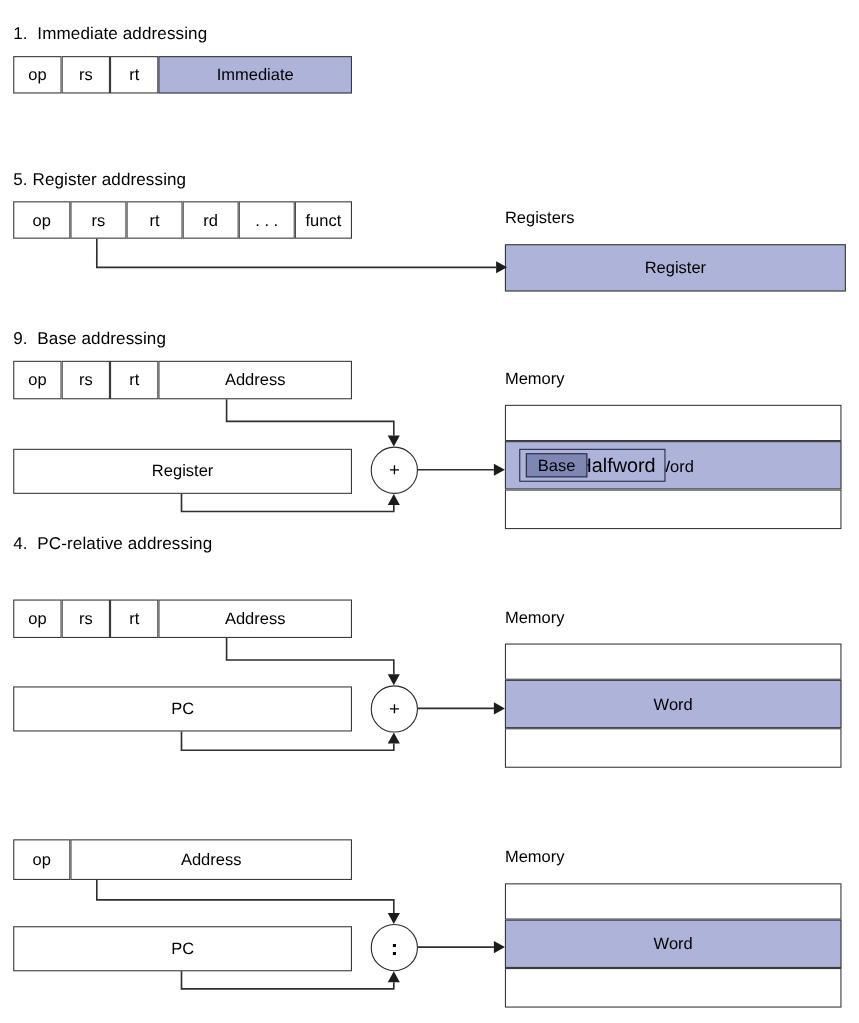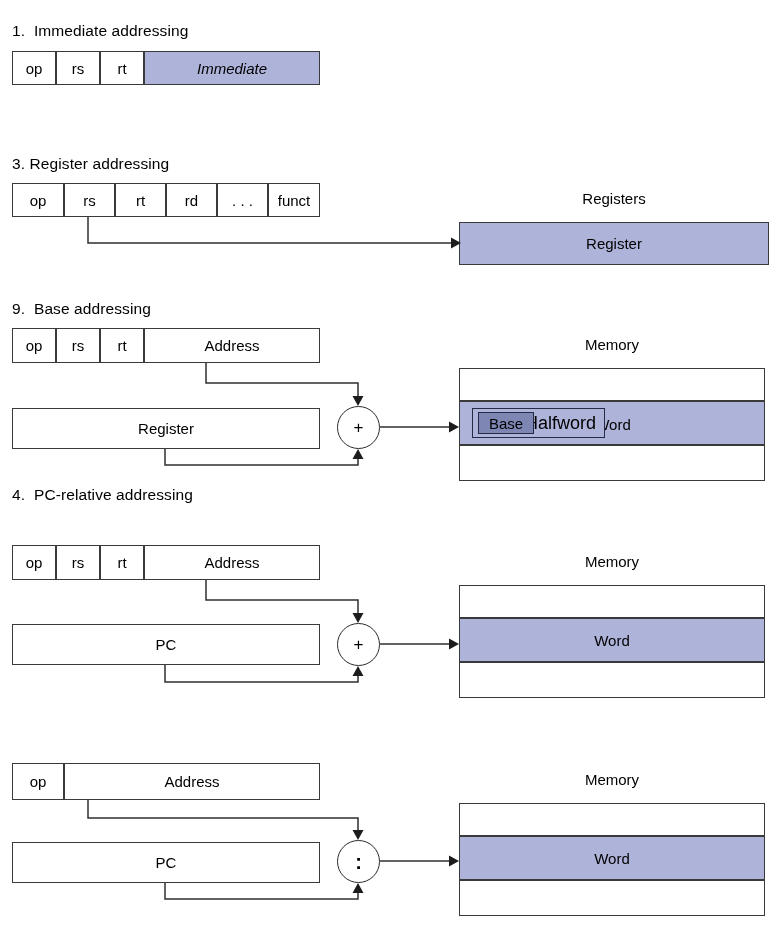--- a/index.html
+++ b/index.html
@@ -25,21 +25,21 @@
     font-size: 15.5px;
     line-height: 18px;
     color: #000;
     white-space: pre;
     letter-spacing: 0.1px;
   }
   .caption {
     position: absolute;
     font-size: 15px;
     line-height: 18px;
-    text-align: center;
+    text-align: left;
     color: #000;
     white-space: nowrap;
   }
   
   .box {
     position: absolute;
     box-sizing: border-box;
     border: 1.4px solid #3a3a3a;
     background: #ffffff;
     display: flex;
@@ -56,21 +56,21 @@
     box-sizing: border-box;
     border: 1.4px solid #3a3a3a;
     background: #ffffff;
     display: flex;
     align-items: center;
     justify-content: center;
     font-size: 15px;
     color: #000;
     white-space: nowrap;
   }
-  .field.lav { background: #aeb3d9; font-style: italic; }
+  .field.lav { background: #aeb3d9; }
   .memrow {
     position: absolute;
     box-sizing: border-box;
     border: 1.4px solid #3a3a3a;
     background: #ffffff;
     display: flex;
     align-items: center;
     justify-content: center;
     font-size: 15px;
     color: #000;
@@ -144,21 +144,21 @@
 
 <div id="page">
 
   <div class="sec-title" style="left:12px; top:22px;">1.  Immediate addressing</div>
 
   <div class="field" style="left:12px; top:51px; width:44px; height:34px;">op</div>
   <div class="field" style="left:56px; top:51px; width:44px; height:34px;">rs</div>
   <div class="field" style="left:100px; top:51px; width:44px; height:34px;">rt</div>
   <div class="field lav" style="left:144px; top:51px; width:176px; height:34px;">Immediate</div>
 
-  <div class="sec-title" style="left:12px; top:155px;">3. Register addressing</div>
+  <div class="sec-title" style="left:12px; top:155px;">5. Register addressing</div>
 
   <div class="field" style="left:12px; top:183px; width:52px; height:34px;">op</div>
   <div class="field" style="left:64px; top:183px; width:51px; height:34px;">rs</div>
   <div class="field" style="left:115px; top:183px; width:51px; height:34px;">rt</div>
   <div class="field" style="left:166px; top:183px; width:51px; height:34px;">rd</div>
   <div class="field" style="left:217px; top:183px; width:51px; height:34px;">. . .</div>
   <div class="field" style="left:268px; top:183px; width:52px; height:34px;text-align:right;">funct</div>
 
   <div class="caption" style="left:459px; top:190px; width:310px;">Registers</div>
 

